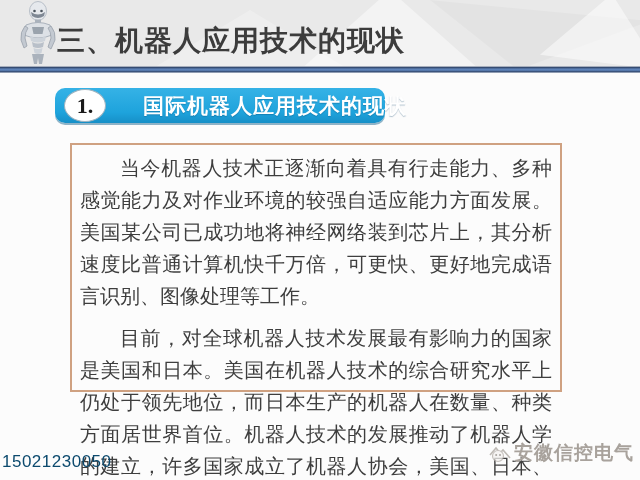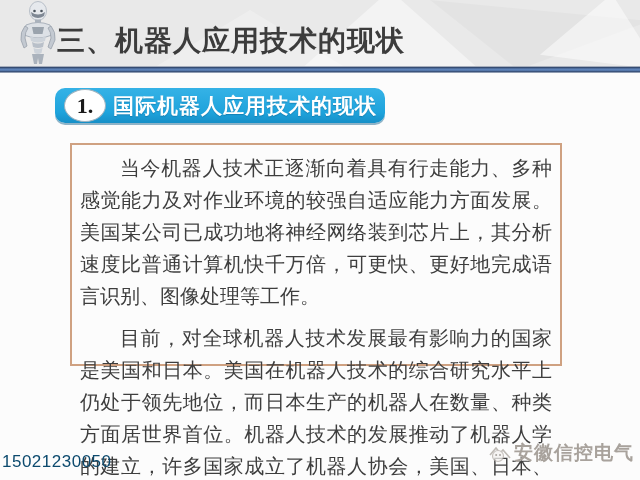--- a/index.html
+++ b/index.html
@@ -52,29 +52,29 @@
   }
   .banner-num {
     position: absolute; left: 9px; top: 1px; width: 42px; height: 33px;
     background: #ffffff; border-radius: 50%;
     border: 1px solid #9fb3bf;
     display: flex; align-items: center; justify-content: center;
     font-family: "Liberation Serif", "DejaVu Serif", serif;
     font-weight: bold; font-size: 22px; color: #1a1a1a;
   }
   .banner-label {
-    margin-left: 58px;
+    margin-left: 88px;
     color: #ffffff; font-weight: bold; font-size: 21px;
     letter-spacing: 1px; white-space: nowrap;
     text-shadow: 0 1px 1px rgba(0,60,100,0.3);
   }
 
   
   .content-box {
-    position: absolute; left: 70px; top: 143px; width: 492px; height: 223px;
+    position: absolute; left: 70px; top: 143px; width: 492px; height: 249px;
     border: 2px solid #cfa181;
     background: transparent;
     padding: 7px 8px 0 8px;
   }
   .content-box p {
     font-size: 20px; line-height: 32px; color: #3e3e3e;
     text-indent: 2em; text-align: justify;
     font-weight: 500;
   }
   .content-box p + p { margin-top: 10px; }

